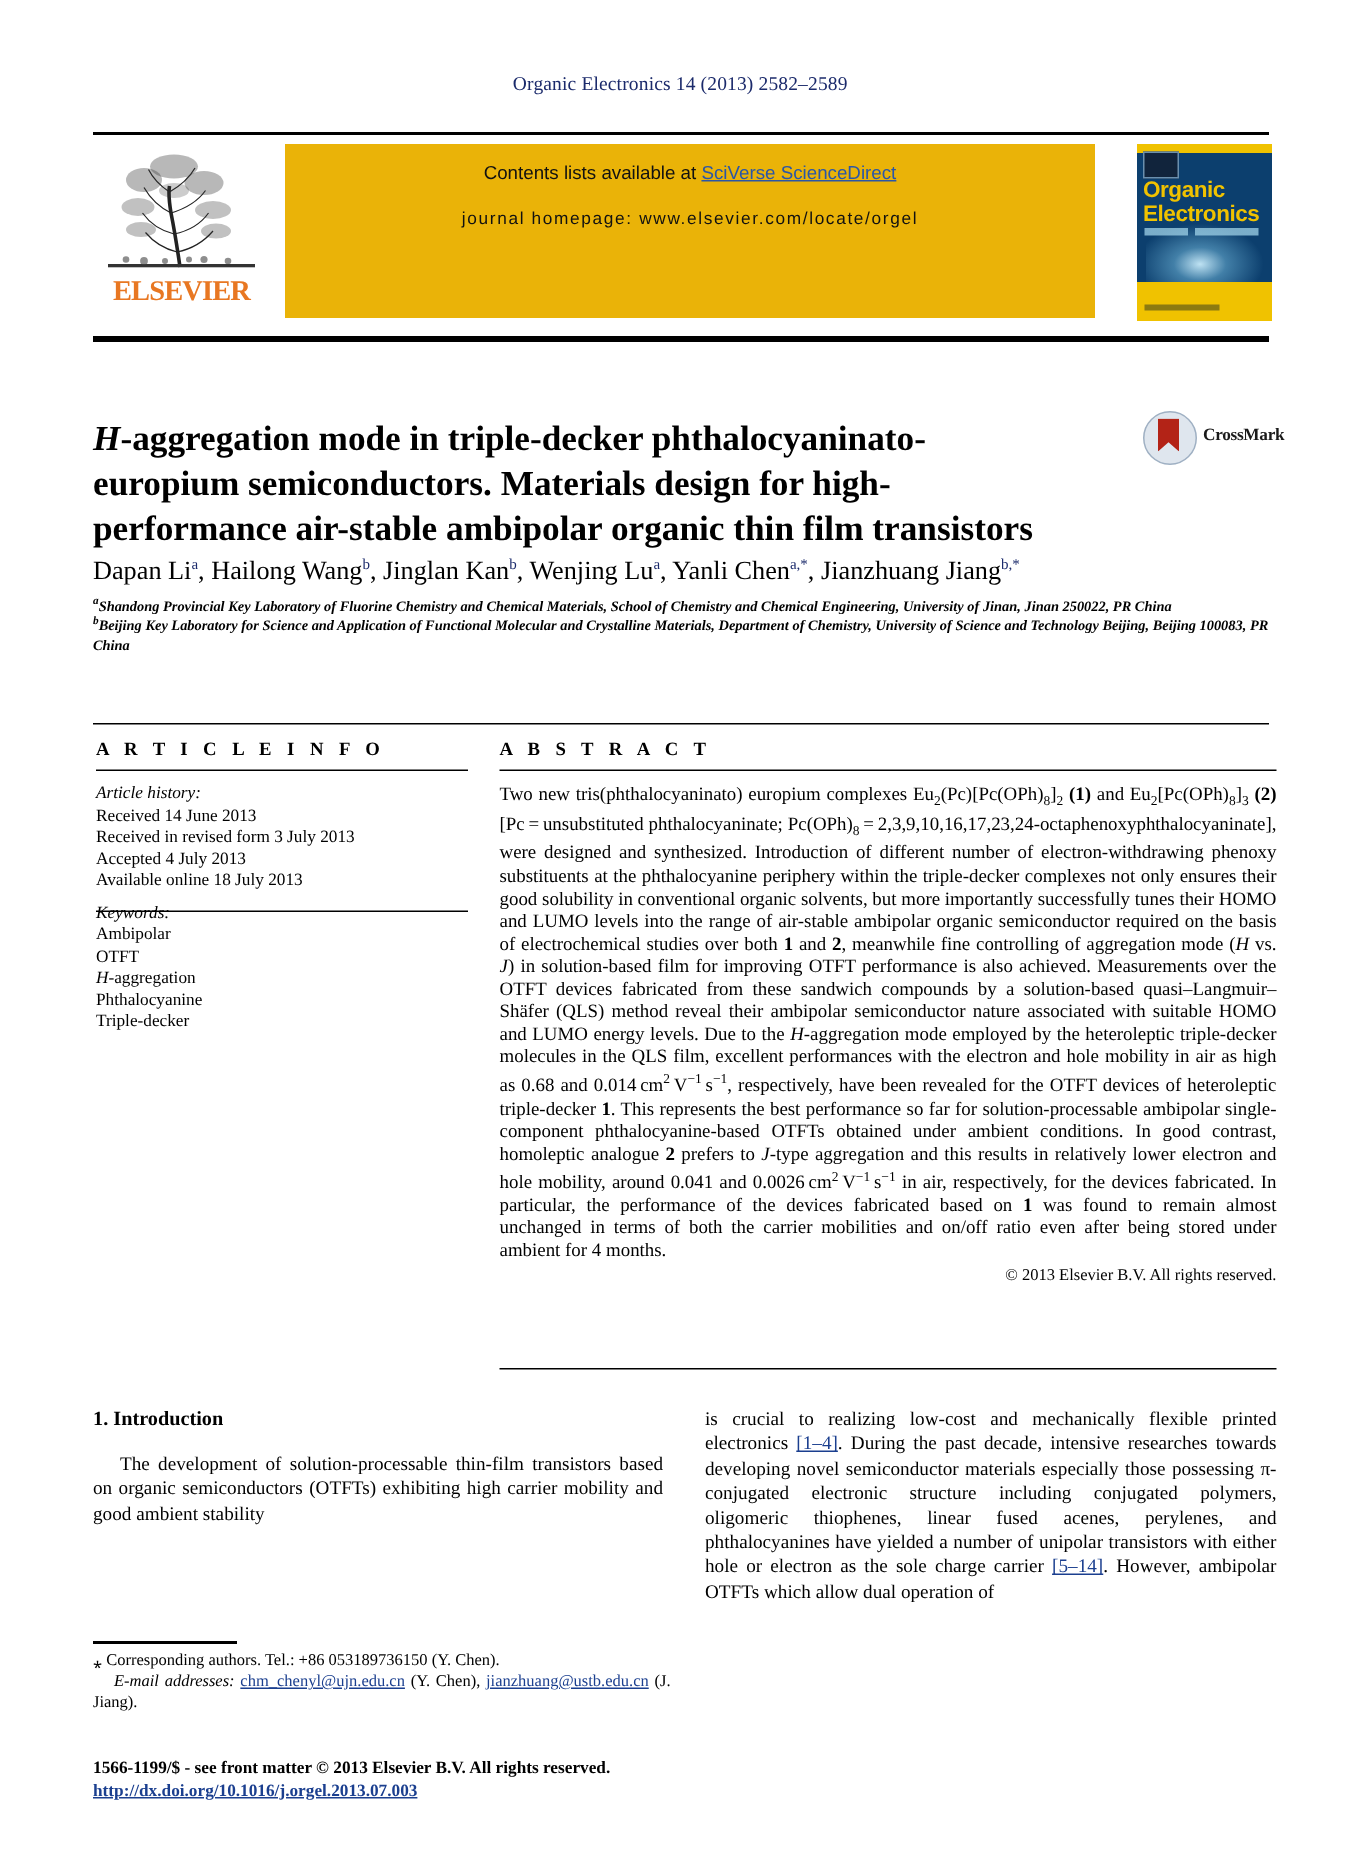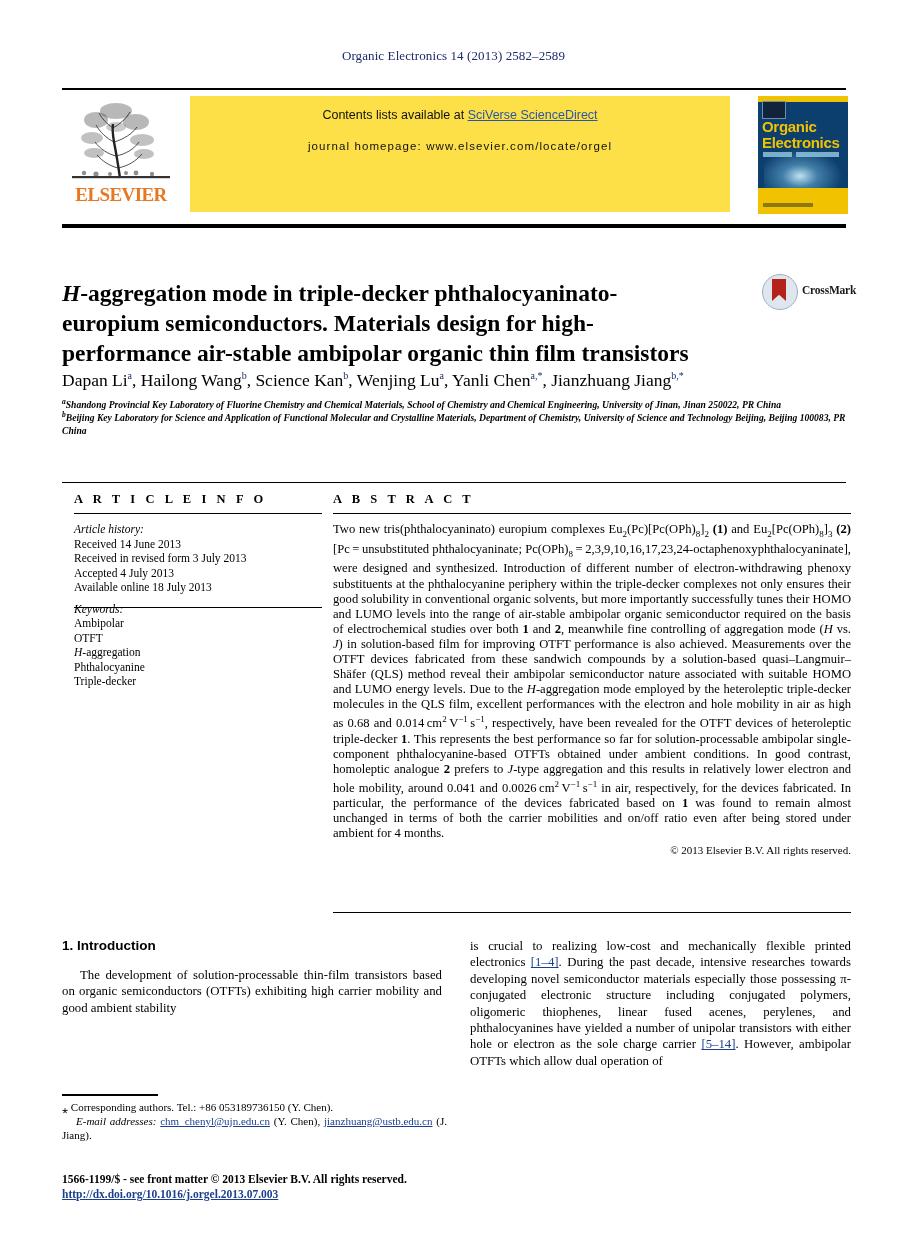--- a/index.html
+++ b/index.html
@@ -76,21 +76,21 @@
     font-weight: 700;
     letter-spacing: -0.6px;
     color: #e87722;
   }
   .banner-box {
     position: absolute;
     left: 128px;
     top: 0;
     width: 540px;
     height: 116px;
-    background: #fde047;
+    background: #eab308;
     text-align: center;
   }
   .contents-line {
     margin-top: 12px;
     font-family: "Liberation Sans", sans-serif;
     font-size: 12.5px;
     color: #111;
   }
   .contents-line .sd {
     color: #2a56a8;
@@ -237,21 +237,21 @@
 
   .heading-spaced {
     font-family: "Liberation Serif", serif;
     font-weight: 700;
     font-size: 12.5px;
     letter-spacing: 3.6px;
   }
 
   .info-col {
     position: absolute;
-    left: 74px;
+    left: 64px;
     top: 492px;
     width: 248px;
   }
   .info-body {
     margin-top: 14px;
     font-family: "Liberation Serif", serif;
     font-size: 11.5px;
     line-height: 14.5px;
   }
   .info-body .ih { font-style: italic; }
@@ -290,21 +290,21 @@
     top: 938px;
     width: 380px;
   }
   .col-right {
     position: absolute;
     left: 470px;
     top: 938px;
     width: 381px;
   }
   .sec-title {
-    font-family: Liberation Sans, sans-serif;
+    font-family: Liberation Serif, serif;
     font-weight: 700;
     font-size: 13.5px;
     margin: 0 0 14px 0;
   }
   .para {
     font-family: "Liberation Serif", serif;
     font-size: 12.8px;
     line-height: 16.4px;
     text-align: justify;
     margin: 0;
@@ -420,21 +420,21 @@
 
   <div class="crossmark">
     <div class="crossmark-badge"></div>
     <div class="crossmark-ribbon"></div>
     <div class="crossmark-text">CrossMark</div>
   </div>
 
   <div class="authors">
     <span><span>Dapan Li</span><sup>a</sup></span>,
     <span><span>Hailong Wang</span><sup>b</sup></span>,
-    <span><span>Science Kan</span><sup>b</sup></span>,
+    <span><span>Jinglan Kan</span><sup>b</sup></span>,
     <span><span>Wenjing Lu</span><sup>a</sup></span>,
     <span><span>Yanli Chen</span><sup>a,*</sup></span>,
     <span><span>Jianzhuang Jiang</span><sup>b,*</sup></span>
   </div>
 
   <div class="affil">
     <div><sup>a</sup><span>Shandong Provincial Key Laboratory of Fluorine Chemistry and Chemical Materials, School of Chemistry and Chemical Engineering, University of Jinan, Jinan 250022, PR China</span></div>
     <div><sup>b</sup><span>Beijing Key Laboratory for Science and Application of Functional Molecular and Crystalline Materials, Department of Chemistry, University of Science and Technology Beijing, Beijing 100083, PR China</span></div>
   </div>
 

